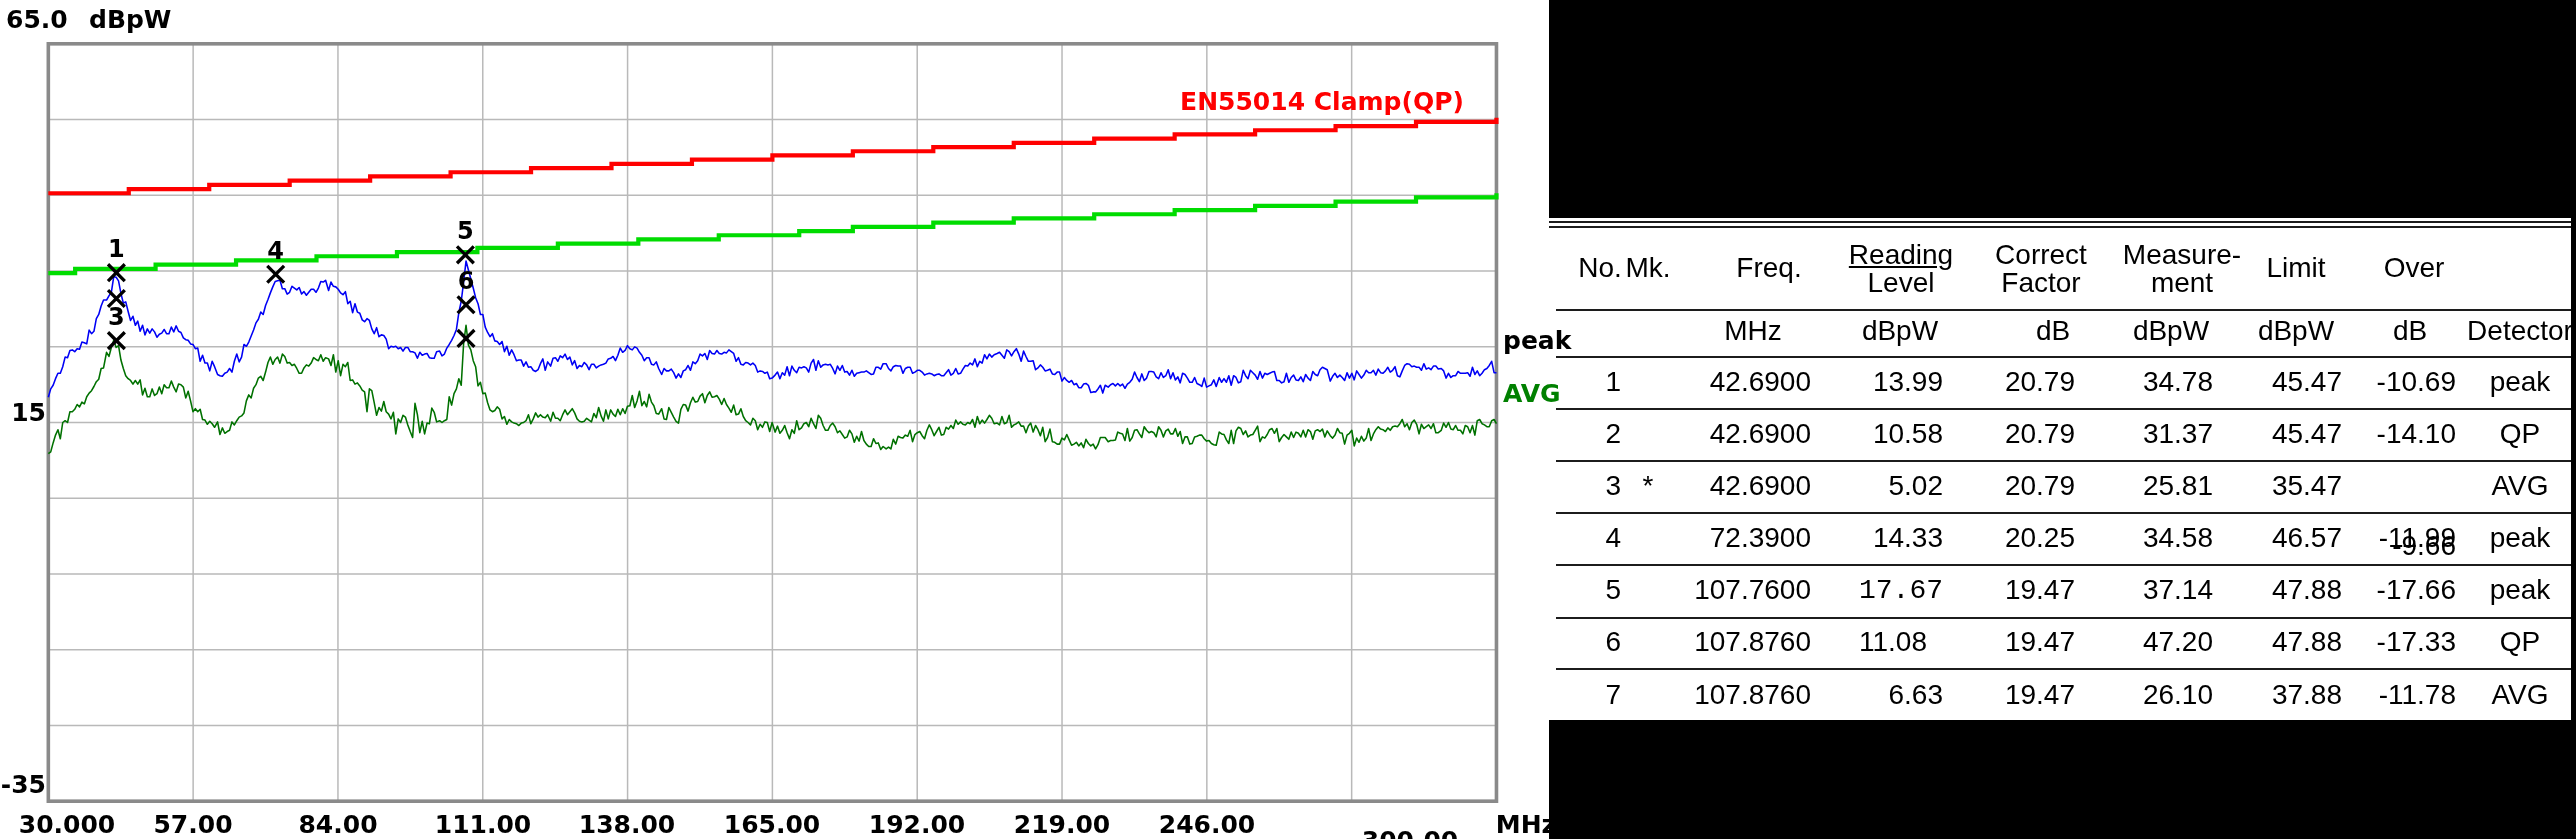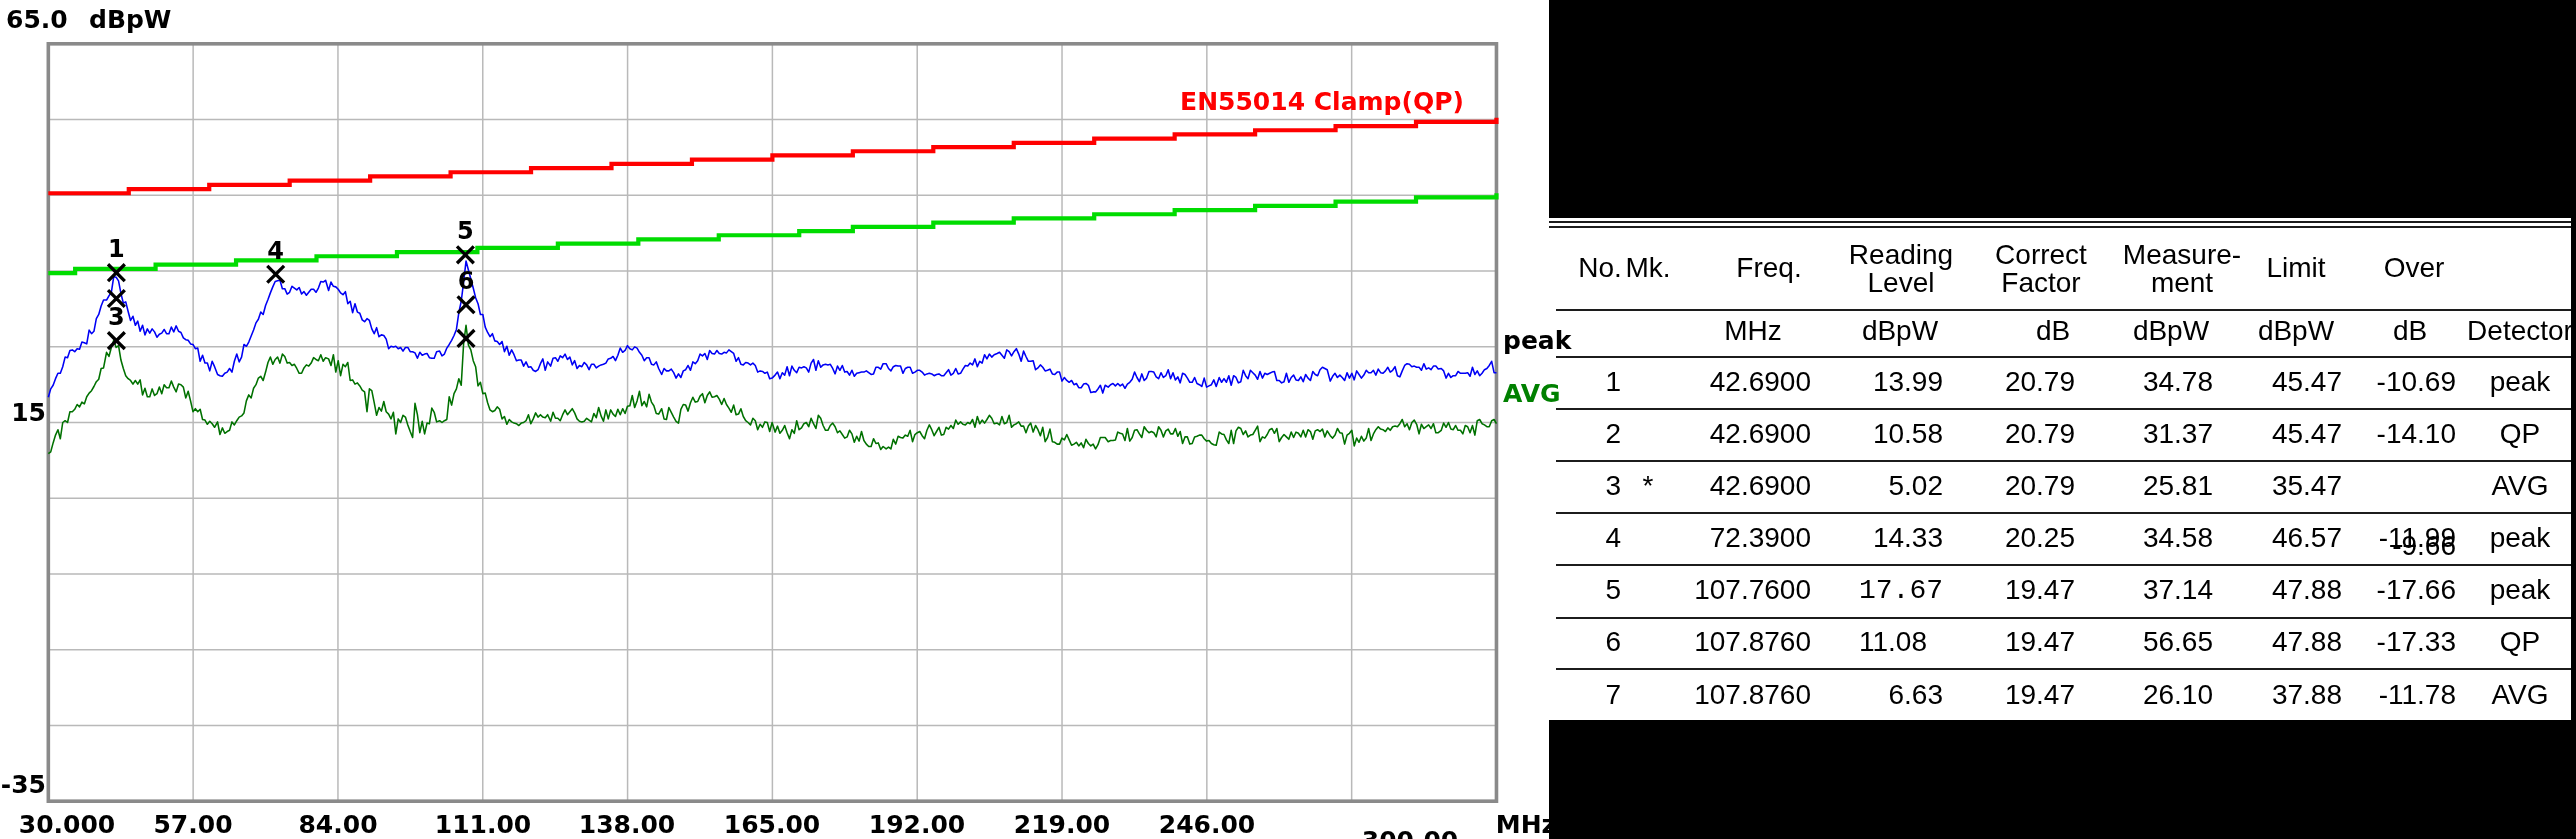--- a/index.html
+++ b/index.html
@@ -87,21 +87,21 @@
       <div class="tline" style="left: 1556px; top: 356px; width: 1020px; height: 1.8px;"></div>
       <div class="tline" style="left: 1556px; top: 408px; width: 1020px; height: 1.8px;"></div>
       <div class="tline" style="left: 1556px; top: 460px; width: 1020px; height: 1.8px;"></div>
       <div class="tline" style="left: 1556px; top: 512px; width: 1020px; height: 1.8px;"></div>
       <div class="tline" style="left: 1556px; top: 564px; width: 1020px; height: 1.8px;"></div>
       <div class="tline" style="left: 1556px; top: 617px; width: 1020px; height: 1.8px;"></div>
       <div class="tline" style="left: 1556px; top: 668px; width: 1020px; height: 1.8px;"></div>
       <div class="tcell c" style="top: 268px; left: 1600px;">No.</div>
       <div class="tcell c" style="top: 268px; left: 1648px;">Mk.</div>
       <div class="tcell c" style="top: 268px; left: 1769px;">Freq.</div>
-      <div class="tcell c" style="top: 255px; left: 1901px;">Reading</div>
+      <div class="tcell c" style="top: 255px; left: 1901px; text-decoration: underline;">Reading</div>
       <div class="tcell c" style="top: 283px; left: 1901px;">Level</div>
       <div class="tcell c" style="top: 255px; left: 2041px;">Correct</div>
       <div class="tcell c" style="top: 283px; left: 2041px;">Factor</div>
       <div class="tcell c" style="top: 255px; left: 2182px;">Measure-</div>
       <div class="tcell c" style="top: 283px; left: 2182px;">ment</div>
       <div class="tcell c" style="top: 268px; left: 2296px;">Limit</div>
       <div class="tcell c" style="top: 268px; left: 2414px;">Over</div>
       <div class="tcell c" style="top: 331px; left: 1753px;">MHz</div>
       <div class="tcell c" style="top: 331px; left: 1900px;">dBpW</div>
       <div class="tcell c" style="top: 331px; left: 2053px;">dB</div>
@@ -147,21 +147,21 @@
       <div class="tcell r" style="top: 590px; right: 633px; font-family: Liberation Mono, monospace;">17.67</div>
       <div class="tcell r" style="top: 590px; right: 501px;">19.47</div>
       <div class="tcell r" style="top: 590px; right: 363px;">37.14</div>
       <div class="tcell r" style="top: 590px; right: 234px;">47.88</div>
       <div class="tcell r" style="top: 590px; right: 120px;">-17.66</div>
       <div class="tcell c" style="top: 590px; left: 2520px;">peak</div>
       <div class="tcell r" style="top: 642px; right: 955px;">6</div>
       <div class="tcell r" style="top: 642px; right: 765px;">107.8760</div>
       <div class="tcell r" style="top: 642px; right: 649px; margin-left: 44px;">11.08</div>
       <div class="tcell r" style="top: 642px; right: 501px;">19.47</div>
-      <div class="tcell r" style="top: 642px; right: 363px;">56.65</div>
+      <div class="tcell r" style="top: 642px; right: 363px;">47.20</div>
       <div class="tcell r" style="top: 642px; right: 234px;">47.88</div>
       <div class="tcell r" style="top: 642px; right: 120px;">-17.33</div>
       <div class="tcell c" style="top: 642px; left: 2520px;">QP</div>
       <div class="tcell r" style="top: 695px; right: 955px;">7</div>
       <div class="tcell r" style="top: 695px; right: 765px;">107.8760</div>
       <div class="tcell r" style="top: 695px; right: 633px;">6.63</div>
       <div class="tcell r" style="top: 695px; right: 501px;">19.47</div>
       <div class="tcell r" style="top: 695px; right: 363px;">26.10</div>
       <div class="tcell r" style="top: 695px; right: 234px;">37.88</div>
       <div class="tcell r" style="top: 695px; right: 120px;">-11.78</div>

